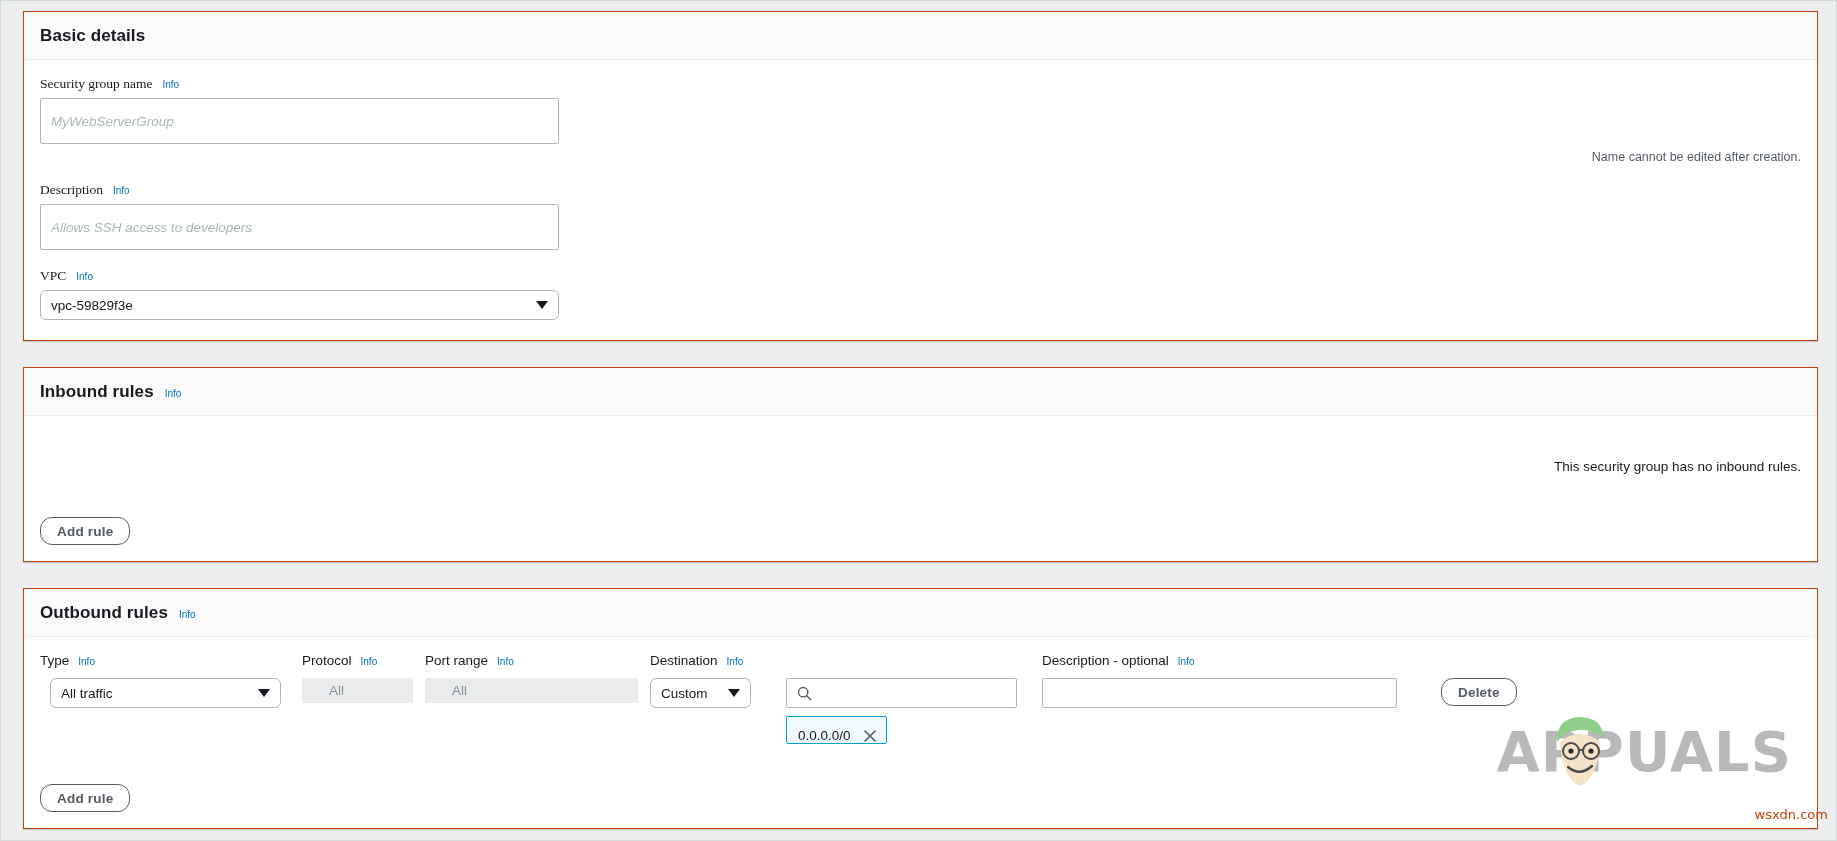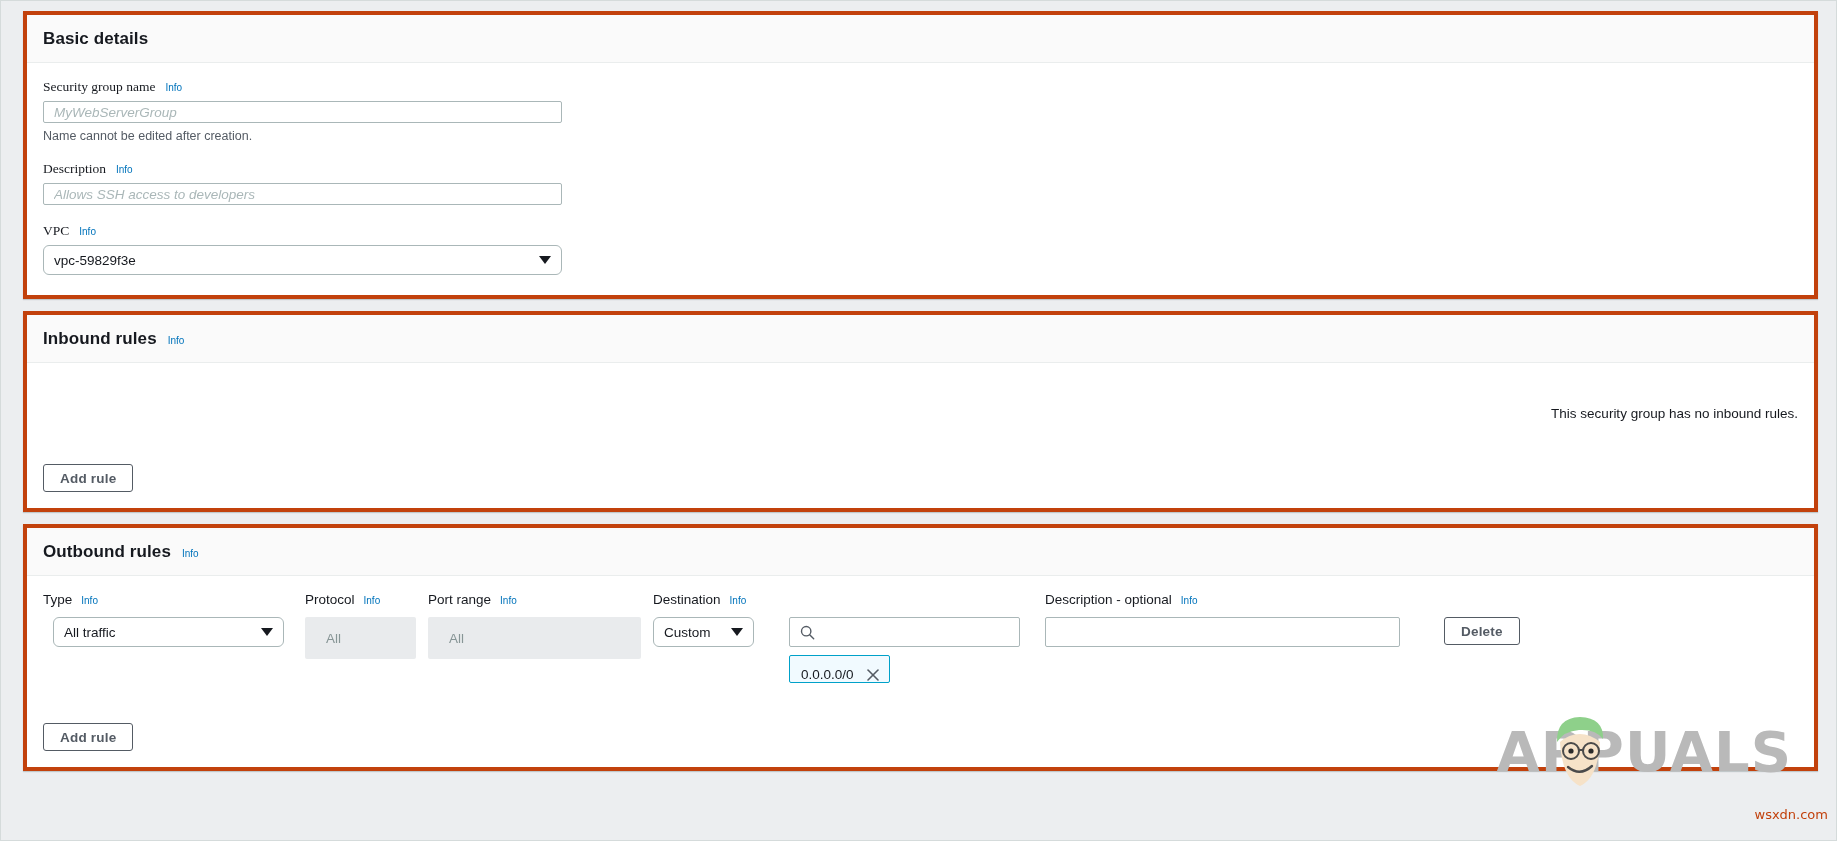--- a/index.html
+++ b/index.html
@@ -28,23 +28,23 @@
   .panels {
     position: absolute;
     left: 22px;
     top: 10px;
     width: 1795px;
   }
 
   
   .panel {
     background: #0369a1;
-    border: 4px solid #c2410c;
+    border: 1px solid #c2410c;
     box-shadow: 0 1px 1px 0 rgba(0,28,36,.18);
-    margin-bottom: 12px;
+    margin-bottom: 26px;
   }
   .panel-header {
     background: #fafafa;
     border-bottom: 1px solid #eaeded;
     padding: 14px 16px 13px 16px;
     display: flex;
     align-items: baseline;
     gap: 11px;
   }
   .panel-title {
@@ -76,39 +76,40 @@
     gap: 10px;
     margin-bottom: 6px;
   }
   .field-label {
     font-size: 13.5px;
     color: #16191f;
     font-family: Liberation Serif, serif;
   }
   .text-input {
     width: 519px;
-    height: 22px;
+    height: 46px;
     box-sizing: border-box;
     border: 1px solid #aab7b8;
     border-radius: 2px;
     background: #ffffff;
     font-family: "Liberation Sans", sans-serif;
     font-size: 13.5px;
     color: #16191f;
     padding: 0 10px;
     outline: none;
   }
   .text-input::placeholder {
     color: #aab7b8;
     font-style: italic;
   }
   .field-hint {
     margin-top: 6px;
     font-size: 12.5px;
     color: #545b64;
+    text-align: right;
   }
 
   
   .select-wrap {
     position: relative;
     display: inline-block;
   }
   .select-box {
     height: 30px;
     box-sizing: border-box;
@@ -151,21 +152,21 @@
 
   
   .btn {
     display: inline-flex;
     align-items: center;
     justify-content: center;
     height: 28px;
     padding: 1px 16px;
     box-sizing: border-box;
     border: 1px solid #545b64;
-    border-radius: 3px;
+    border-radius: 12px;
     background: #ffffff;
     color: #545b64;
     font-family: "Liberation Sans", sans-serif;
     font-size: 13.5px;
     font-weight: bold;
     cursor: pointer;
     letter-spacing: .2px;
   }
   .btn-addrule-top { margin-top: 43px; }
   .btn-addrule-bottom { margin-top: 40px; }
@@ -188,29 +189,29 @@
   .col-head-label {
     font-size: 13.5px;
     font-weight: normal;
     color: #16191f;
   }
   .cell { min-height: 30px; }
   .cell-pad { padding-left: 10px; }
 
   .input-disabled {
     width: 111px;
-    height: 42px;
+    height: 25px;
     box-sizing: border-box;
     border: 1px solid transparent;
     border-radius: 2px;
     background: #e9ebed;
     color: #879596;
     font-size: 13.5px;
     font-family: "Liberation Sans", sans-serif;
-    padding: 0 20px;
+    padding: 0 26px;
     display: flex;
     align-items: center;
   }
   .input-disabled.wide { width: 213px; }
 
   .search-box {
     position: relative;
     width: 231px;
     height: 30px;
     box-sizing: border-box;

